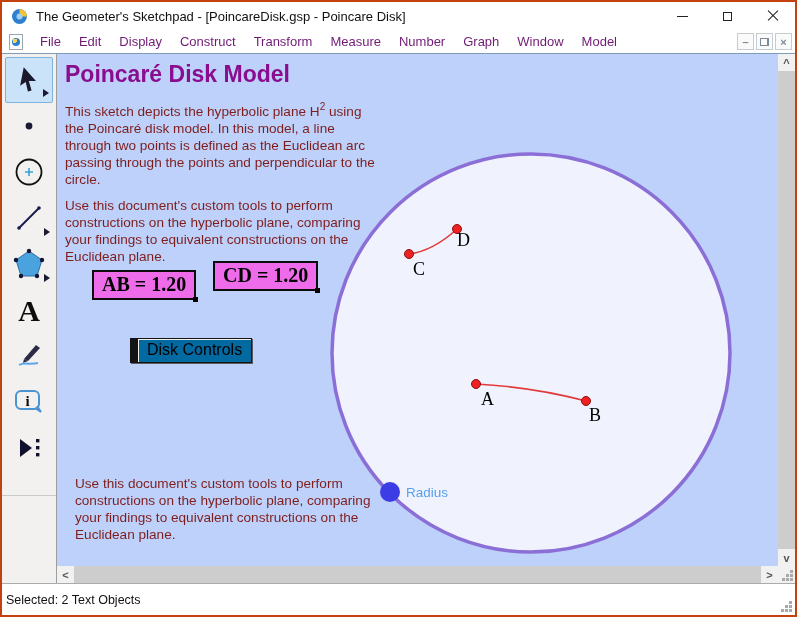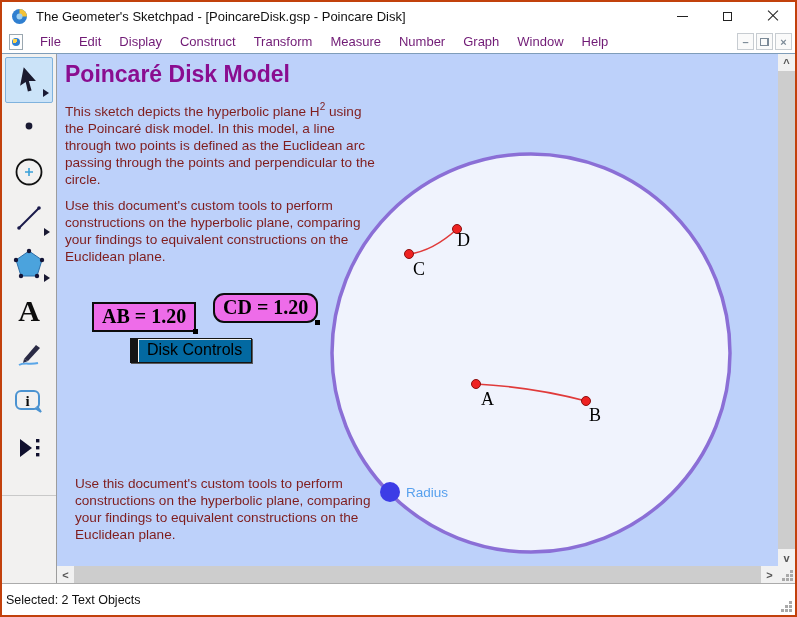--- a/index.html
+++ b/index.html
@@ -49,24 +49,24 @@
   .radius-point { fill:var(--radius-point,#3d3de6); }
   .pt-label { font-family:"Liberation Serif", serif; font-size:18px; fill:#000; }
   .radius-text { font-size:13.5px; fill:var(--radius-label-color,#57a0ee); }
 
   .sk-heading { position:absolute; left:8px; top:7px; font-size:23px; font-weight:bold; color:var(--heading,#8a0d90); }
   .sk-para { position:absolute; font-size:13.6px; line-height:17px; color:#7f1d1d; }
   .sk-para sup { font-size:10px; }
   .p1 { left:8px; top:44px; width:315px; }
   .p2 { left:8px; top:143px; width:300px; }
   .p3 { left:18px; top:421px; width:300px; }
-  .measure { position:absolute; background:var(--measurement-bg,#ee6ce9); border:2px solid #0c0c0c; font-family:"Liberation Serif", serif; font-weight:bold; font-size:20px; color:#000; padding:1px 8px 2px; white-space:nowrap;margin-top:32px; }
+  .measure { position:absolute; background:var(--measurement-bg,#ee6ce9); border:2px solid #0c0c0c; font-family:"Liberation Serif", serif; font-weight:bold; font-size:20px; color:#000; padding:1px 8px 2px; white-space:nowrap; }
   .measure::after { content:""; position:absolute; right:-4px; bottom:-4px; width:5px; height:5px; background:#000; }
   .m-ab { left:35px; top:216px; }
-  .m-cd { left:156px; top:207px;border-radius:11px; }
+  .m-cd { left:156px; top:207px; }
   .action-btn { position:absolute; left:73px; top:284px; background:#0369a1; border:1px solid #141414; border-left:8px solid #141414; box-shadow:1px 1px 0 #5a5a5a, inset 1px 1px 0 #f4f2ee; font-size:16px; color:#000; padding:2px 9px 3px; white-space:nowrap; }
 
   
   .vscroll { width:17px; flex:0 0 auto; background:#cdcdcd; display:flex; flex-direction:column; }
   .vscroll .sbtn { height:17px; background:#f1f1f1; color:#555; font-size:11px; font-weight:bold; display:flex; align-items:center; justify-content:center; flex:0 0 auto; }
   .vscroll .track { flex:1 1 auto; background:#cdcdcd; }
   .hscroll { height:17px; flex:0 0 auto; display:flex; }
   .hscroll .sbtn { width:17px; background:#f1f1f1; color:#555; font-size:11px; font-weight:bold; display:flex; align-items:center; justify-content:center; flex:0 0 auto; }
   .hscroll .track { flex:1 1 auto; background:#cdcdcd; }
   .corner { width:17px; height:17px; background:#f1f1f1; flex:0 0 auto; position:relative; }
@@ -114,21 +114,21 @@
       </span>
     <span class="menu-item">File</span>
     <span class="menu-item">Edit</span>
     <span class="menu-item">Display</span>
     <span class="menu-item">Construct</span>
     <span class="menu-item">Transform</span>
     <span class="menu-item">Measure</span>
     <span class="menu-item">Number</span>
     <span class="menu-item">Graph</span>
     <span class="menu-item">Window</span>
-    <span class="menu-item">Help</span>
+    <span class="menu-item">Model</span>
     <div class="mdi-btns">
       <div class="mdi-btn">–</div>
       <div class="mdi-btn">
           <span class="mdi-restore"></span>
         </div>
       <div class="mdi-btn">×</div>
     </div>
   </div>
 
   <div class="main">

